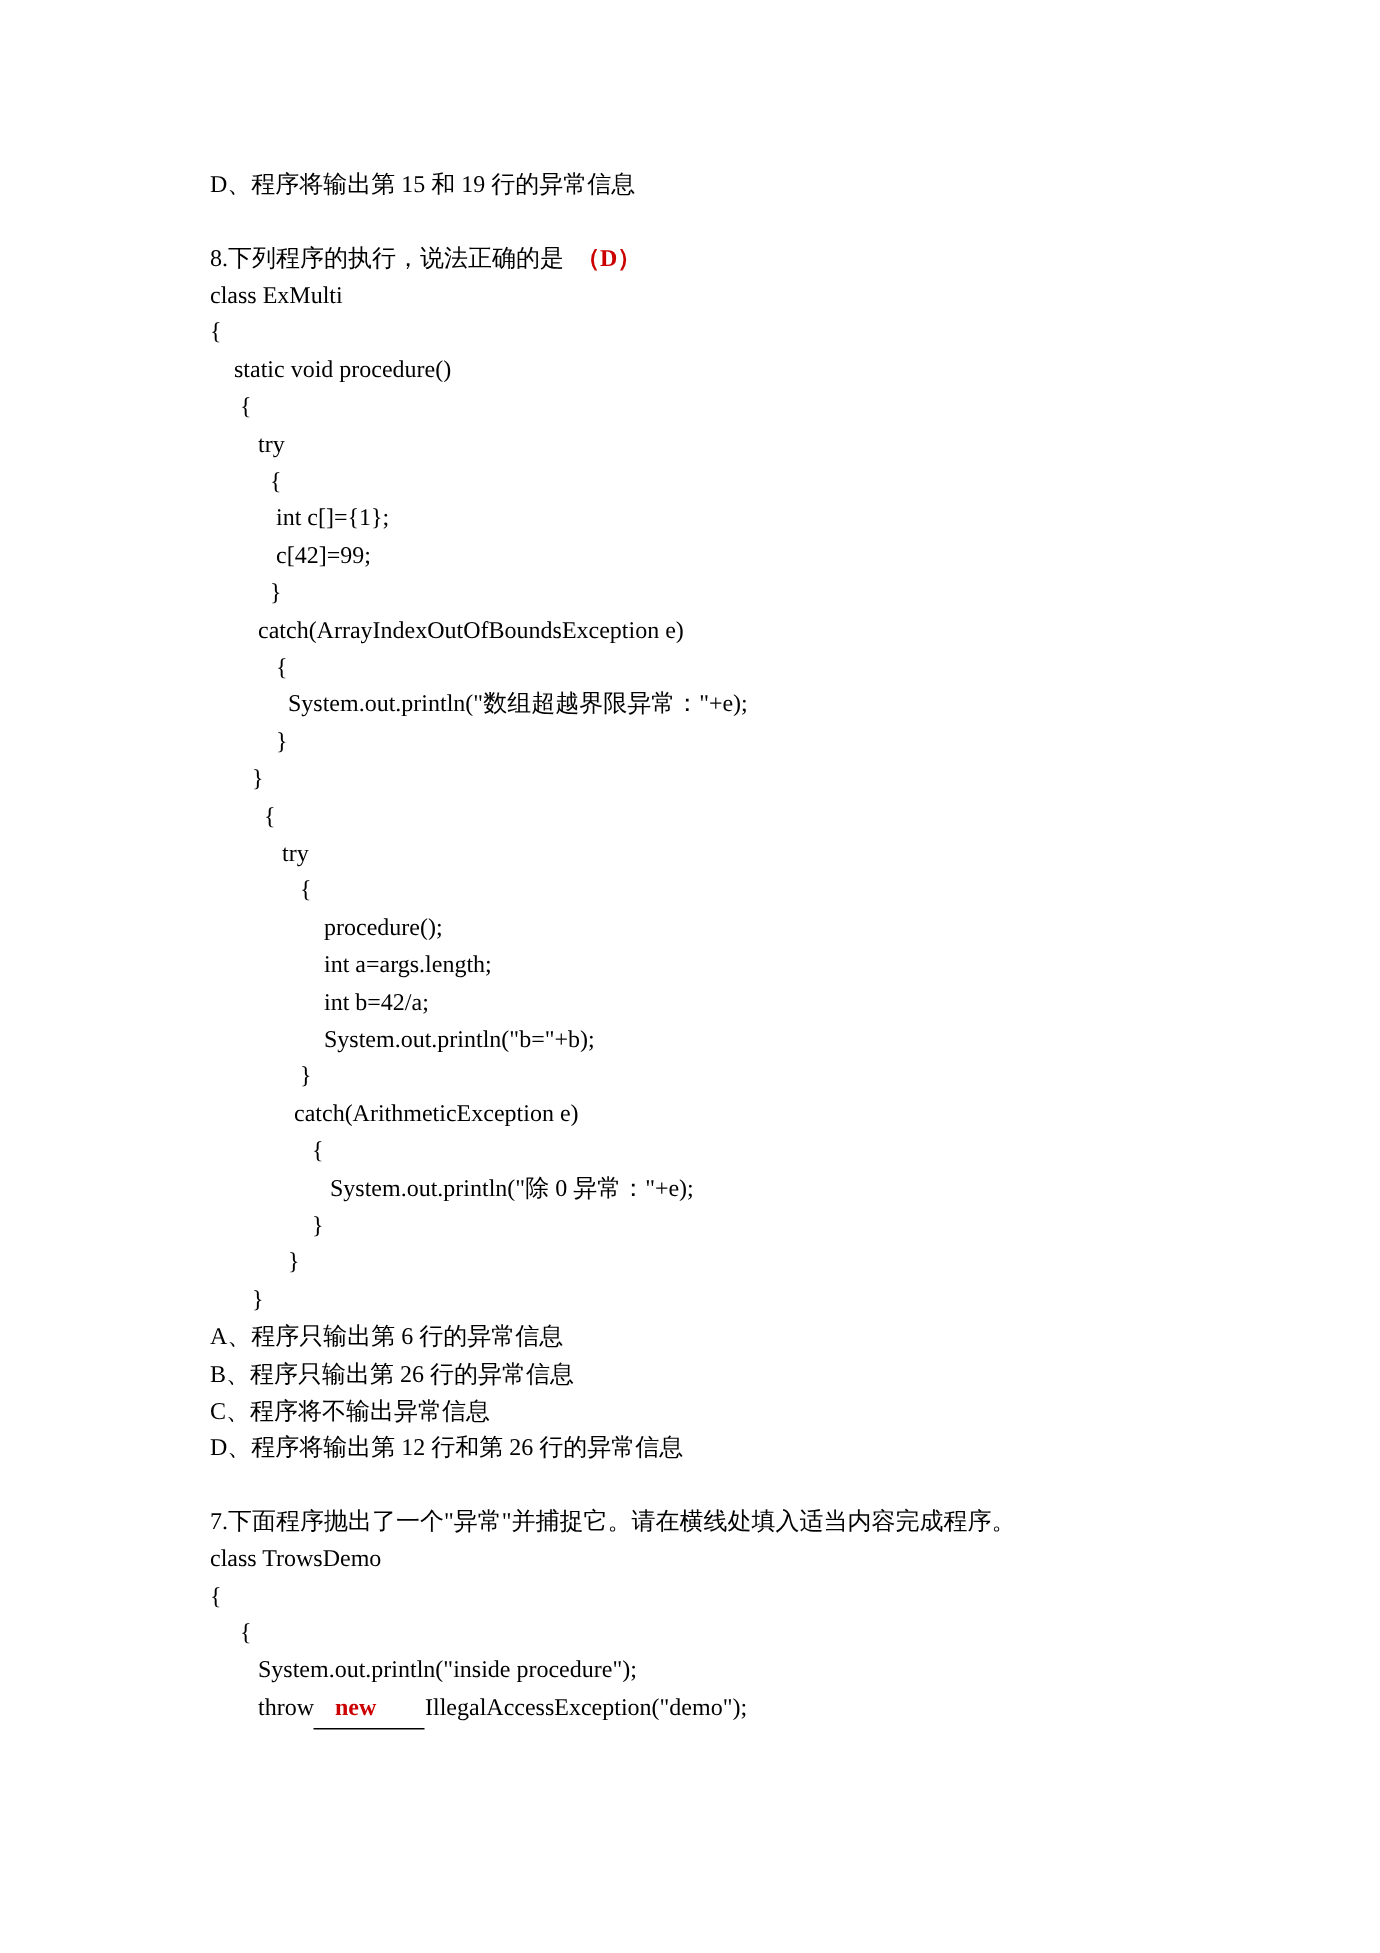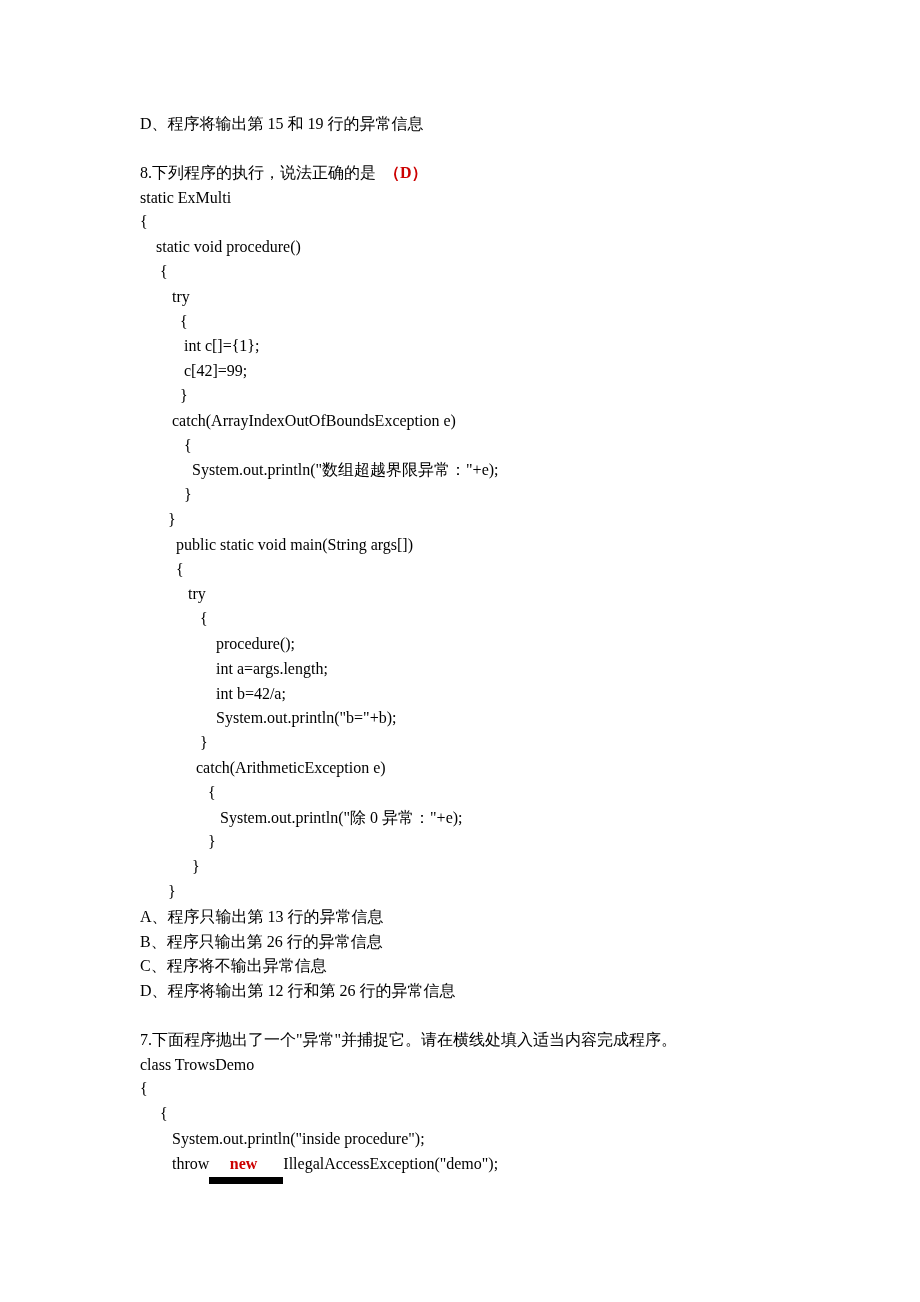--- a/index.html
+++ b/index.html
@@ -13,69 +13,68 @@
   .page {
     width: 920px;
     min-height: 1302px;
     padding: 112px 140px 100px 140px;
     box-sizing: border-box;
   }
   .line { white-space: pre; }
   .red { color: #cc0000; font-weight: bold; }
   .underline {
     display: inline-block;
-    border-bottom: 7px solid #000000;
+    border-bottom: 1px solid #000000;
     padding: 0 2px 0 2px;
     min-width: 70px;
-    text-align: right;
+    text-align: left;
   }
   .spacer { height: 24px; }
 </style>
 </head>
 <body>
 
 <div class="page">
 
   <div class="line">D、程序将输出第 15 和 19 行的异常信息</div>
 
   <div class="spacer"></div>
 
   <div class="line"><span>8.下列程序的执行，说法正确的是  </span><span class="red">（D）</span></div>
 
-  <div class="line">static ExMulti</div>
+  <div class="line">class ExMulti</div>
   <div class="line">{</div>
   <div class="line">    static void procedure()</div>
   <div class="line">     {</div>
   <div class="line">        try</div>
   <div class="line">          {</div>
   <div class="line">           int c[]={1};</div>
   <div class="line">           c[42]=99;</div>
   <div class="line">          }</div>
   <div class="line">        catch(ArrayIndexOutOfBoundsException e)</div>
   <div class="line">           {</div>
   <div class="line">             System.out.println("数组超越界限异常："+e);</div>
   <div class="line">           }</div>
   <div class="line">       }</div>
-  <div class="line">         public static void main(String args[])</div>
   <div class="line">         {</div>
   <div class="line">            try</div>
   <div class="line">               {</div>
   <div class="line">                   procedure();</div>
   <div class="line">                   int a=args.length;</div>
   <div class="line">                   int b=42/a;</div>
   <div class="line">                   System.out.println("b="+b);</div>
   <div class="line">               }</div>
   <div class="line">              catch(ArithmeticException e)</div>
   <div class="line">                 {</div>
   <div class="line">                    System.out.println("除 0 异常："+e);</div>
   <div class="line">                 }</div>
   <div class="line">             }</div>
   <div class="line">       }</div>
 
-  <div class="line">A、程序只输出第 13 行的异常信息</div>
+  <div class="line">A、程序只输出第 6 行的异常信息</div>
   <div class="line">B、程序只输出第 26 行的异常信息</div>
   <div class="line">C、程序将不输出异常信息</div>
   <div class="line">D、程序将输出第 12 行和第 26 行的异常信息</div>
 
   <div class="spacer"></div>
 
   <div class="line">7.下面程序抛出了一个"异常"并捕捉它。请在横线处填入适当内容完成程序。</div>
   <div class="line">class TrowsDemo</div>
   <div class="line">{</div>
   <div class="line">     {</div>

